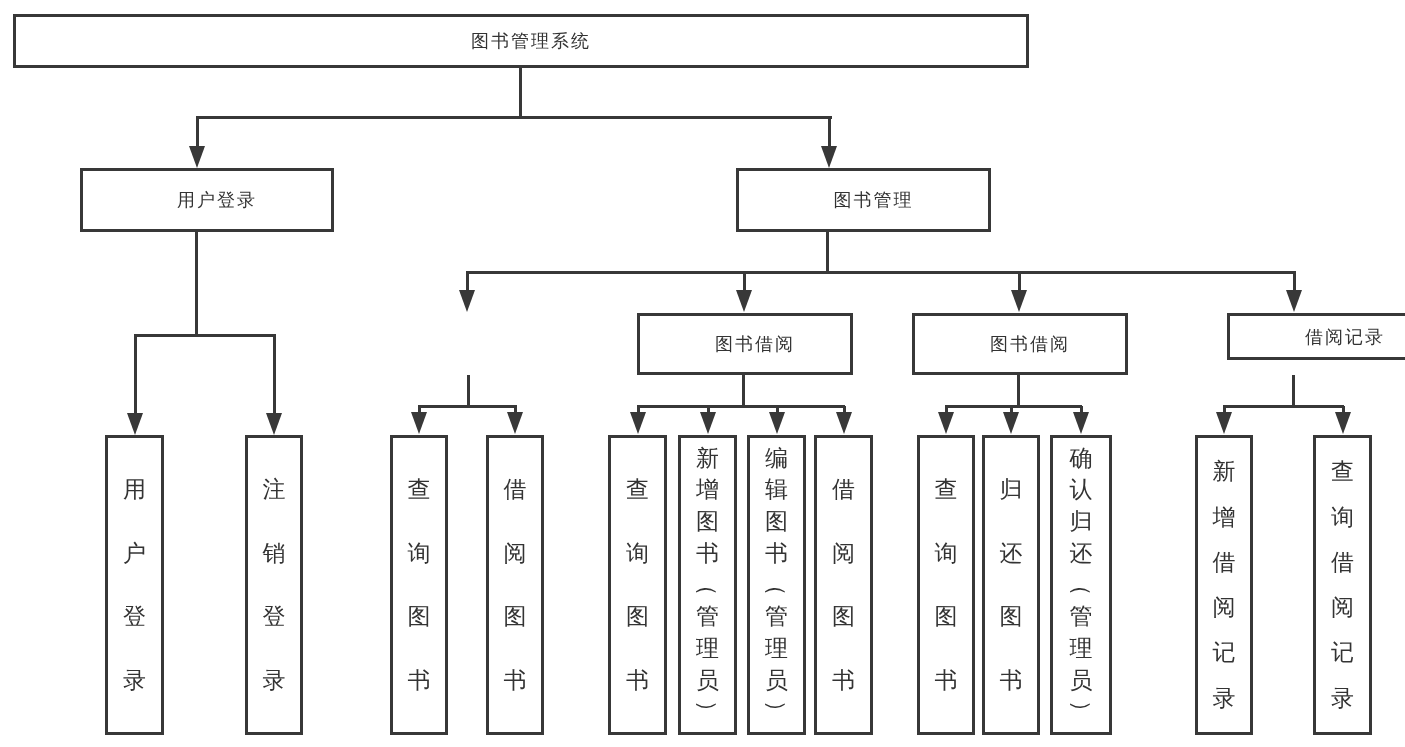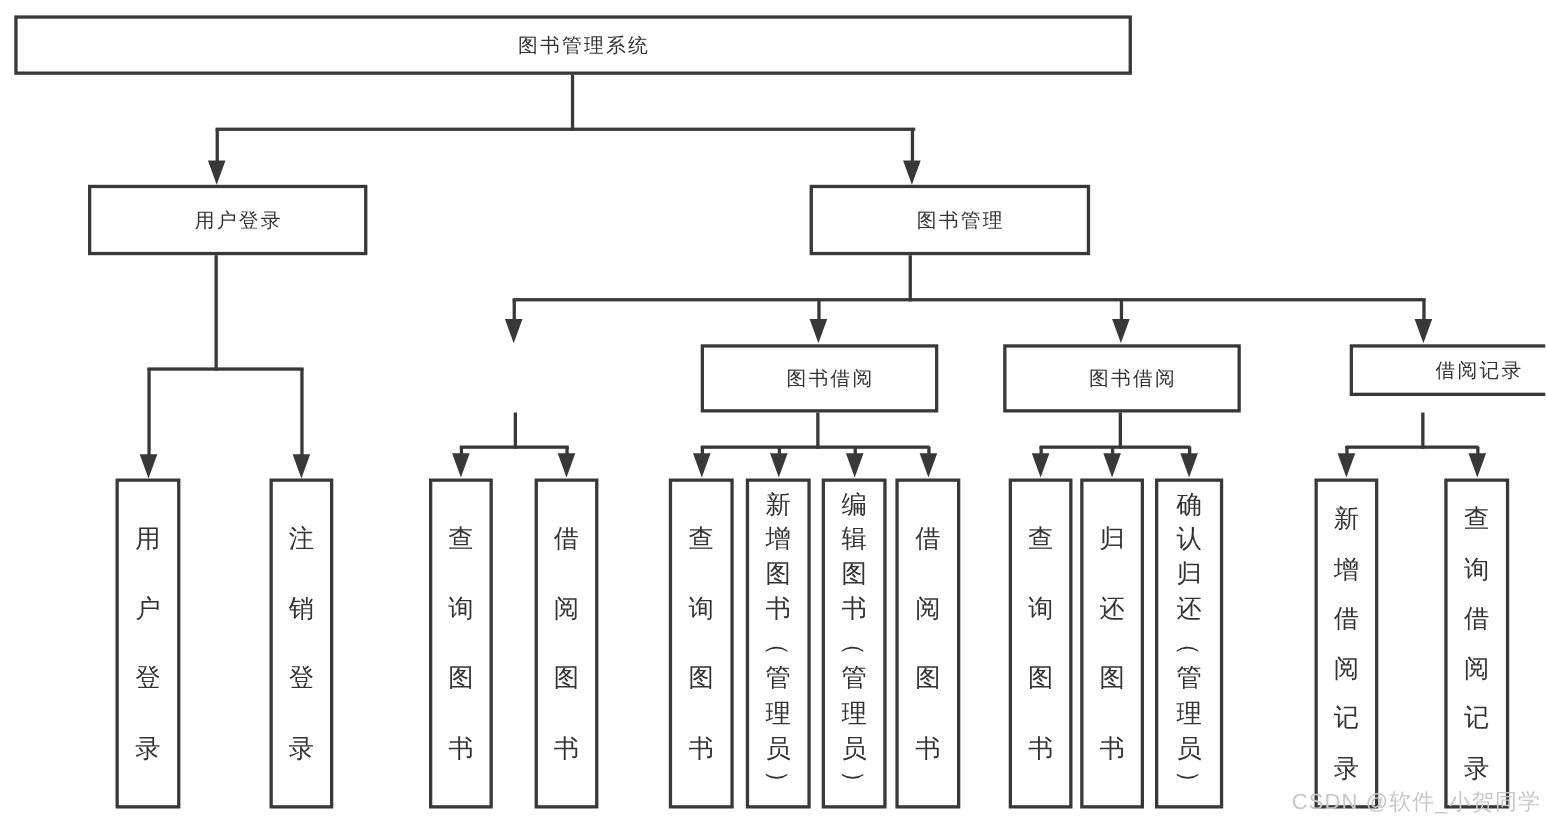--- a/index.html
+++ b/index.html
@@ -263,14 +263,13 @@
       <div class="vline" style="left: 1010px; top: 406px; width: 3px; height: 10px;"></div>
       <div class="ahead" style="left: 1003px; top: 412px;"></div>
       <div class="vline" style="left: 1080px; top: 406px; width: 3px; height: 10px;"></div>
       <div class="ahead" style="left: 1073px; top: 412px;"></div>
       <div class="vline" style="left: 1223px; top: 406px; width: 3px; height: 10px;"></div>
       <div class="ahead" style="left: 1216px; top: 412px;"></div>
       <div class="vline" style="left: 1342px; top: 406px; width: 3px; height: 10px;"></div>
       <div class="ahead" style="left: 1335px; top: 412px;"></div>
     </div>
 
-  <div id="watermark">CSDN @软件_小贺同学</div>
 </div>
 
 </body></html>

